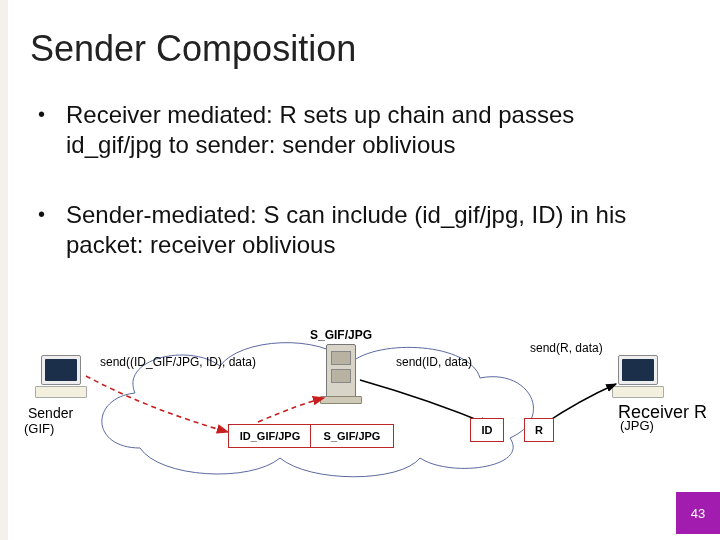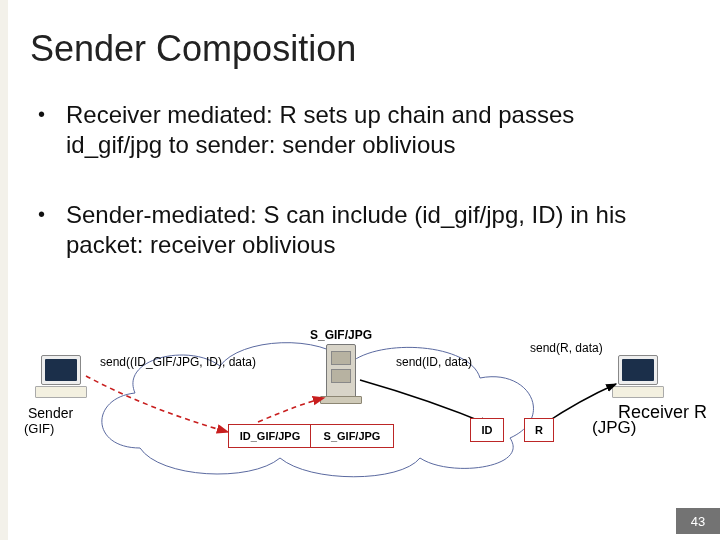--- a/index.html
+++ b/index.html
@@ -129,22 +129,22 @@
     align-items: center;
     justify-content: center;
     height: 22px;
     padding: 0 4px;
   }
   .page-num {
     position: absolute;
     right: 0;
     bottom: 6px;
     width: 44px;
-    height: 26px;
-    background: #737373;
+    height: 42px;
+    background: #a21caf;
     color: #fff;
     font-size: 13px;
     display: flex;
     align-items: center;
     justify-content: center;
   }
   .sidebar {
     position: absolute;
     left: 0; top: 0;
     width: 8px; height: 540px;
@@ -200,21 +200,21 @@
 <div class="server" style="left:320px; top:344px;">
   <div class="body"></div>
   <div class="foot"></div>
 </div>
 
 <div class="computer" style="left:612px; top:355px;">
   <div class="monitor"></div>
   <div class="base"></div>
 </div>
 <div class="small-label" style="left:618px; top:402px; font-size:18px;">Receiver R</div>
-<div class="small-label" style="left:592px; top:418px; font-size:17px;">(JPG)</div>
+<div class="small-label" style="left:620px; top:418px; font-size:13px;">(JPG)</div>
 
 <svg style="position:absolute; left:0; top:0; width:720px; height:540px; pointer-events:none;">
   <defs>
     <marker id="redArrow" markerWidth="8" markerHeight="8" refX="7" refY="3" orient="auto">
       <path d="M0,0 L8,3 L0,6 Z" fill="#c81e1e"></path>
     </marker>
     <marker id="blkArrow" markerWidth="8" markerHeight="8" refX="7" refY="3" orient="auto">
       <path d="M0,0 L8,3 L0,6 Z" fill="#000"></path>
     </marker>
   </defs>

